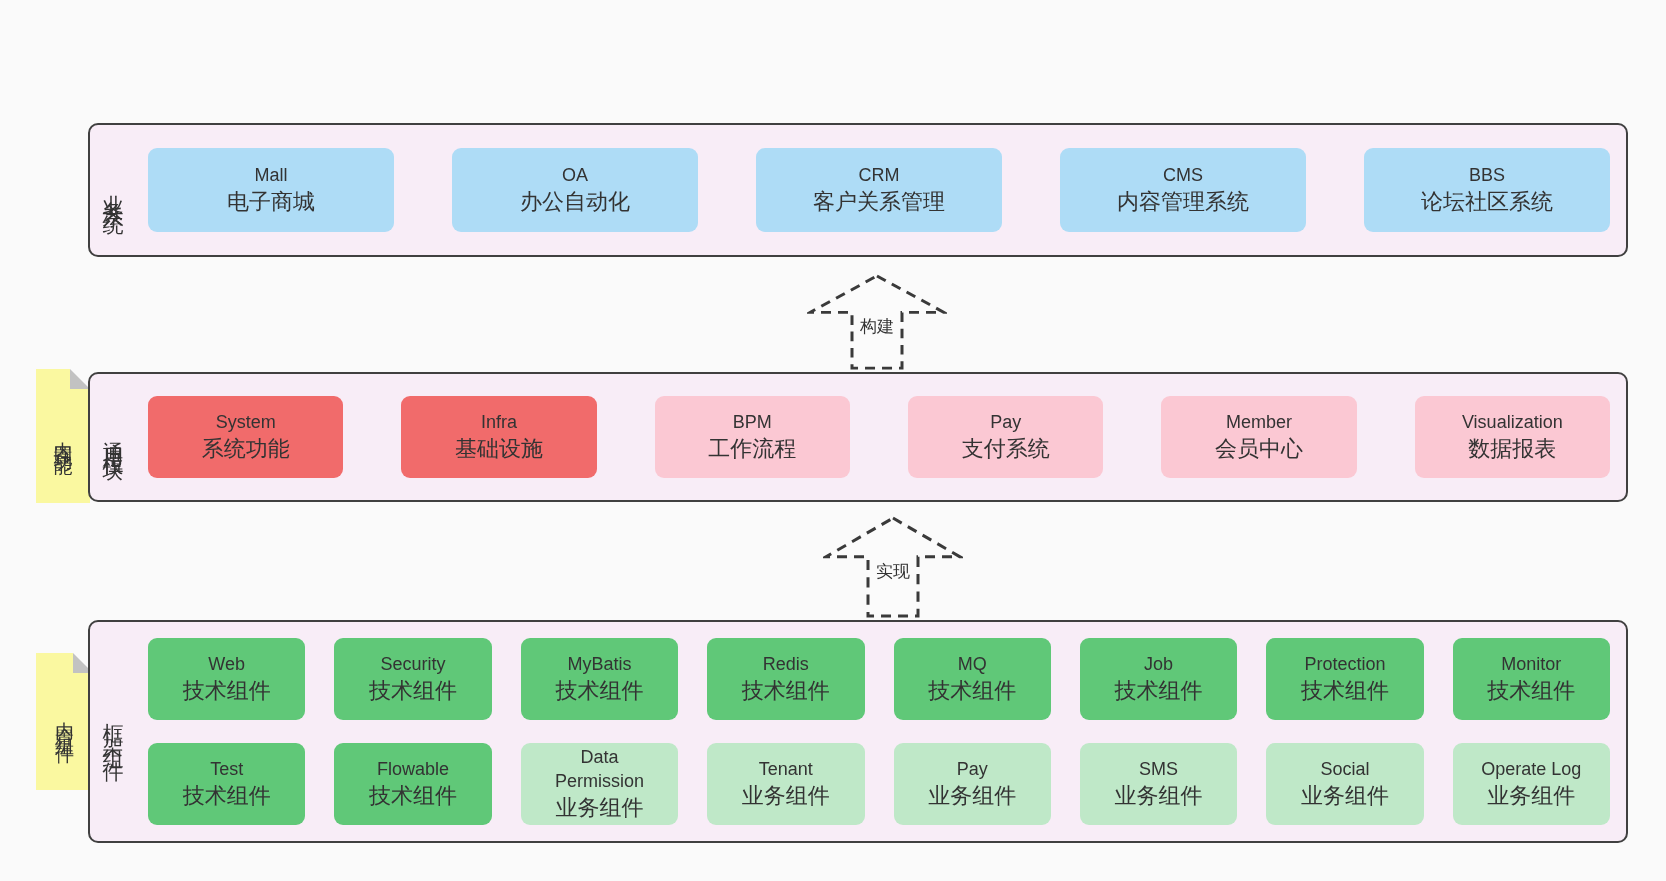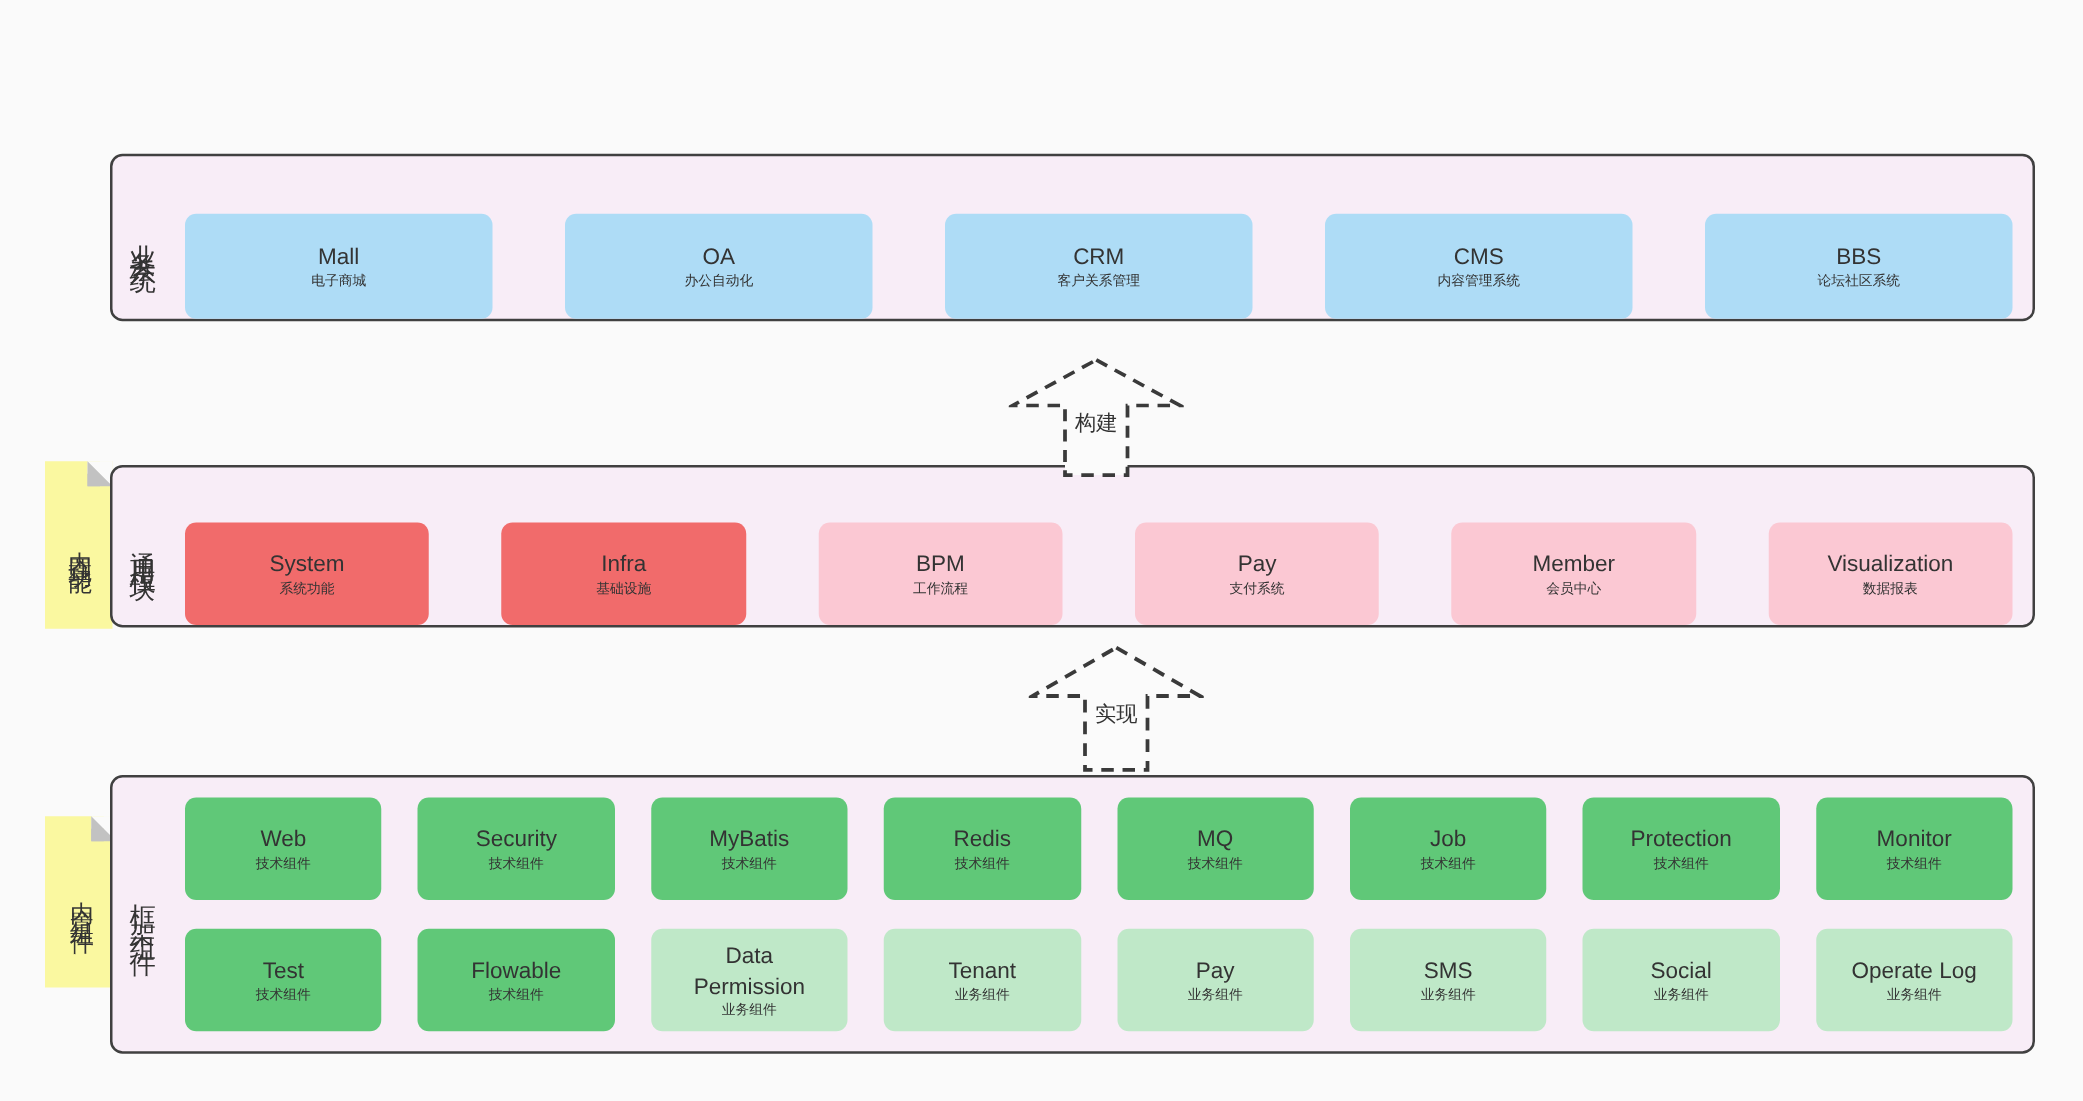--- a/index.html
+++ b/index.html
@@ -21,34 +21,34 @@
   .band2{top:372px;height:130px;}
   .band3{top:620px;height:223px;}
 
   .band-label{flex:0 0 46px;display:flex;align-items:center;justify-content:center;}
   .vtext{
     writing-mode:vertical-lr;text-orientation:upright;
     font-size:21px;letter-spacing:6px;color:var(--text);
   }
   .band3 .vtext{letter-spacing:13px;}
 
-  .boxes-row{flex:1;display:flex;align-items:flex-end;gap:58px;padding:0 16px 0 12px;}
+  .boxes-row{flex:1;display:flex;align-items:center;gap:58px;padding:0 16px 0 12px;}
   .boxes-col{flex:1;display:flex;flex-direction:column;justify-content:center;gap:23px;padding:0 16px 0 12px;}
   .boxes-col .row{display:flex;gap:29px;}
 
   .box{
     flex:1;border-radius:9px;display:flex;flex-direction:column;
     align-items:center;justify-content:center;text-align:center;
     line-height:1.35;padding:4px 6px;
   }
   .band1 .box{height:84px;}
   .band2 .box{height:82px;}
   .band3 .box{height:82px;}
   .box .name{font-size:18px;}
-  .box .desc{font-size:11px;}
+  .box .desc{font-size:22px;}
   .name.wrap-narrow{display:block;max-width:104px;margin:0 auto;text-align:center;}
   .blue{background:var(--blue);}
   .red{background:var(--red);}
   .pink{background:var(--pink);}
   .green{background:var(--green);}
   .lightgreen{background:var(--lightgreen);}
 
   .tag{
     position:absolute;background:var(--yellow);z-index:0;
     display:flex;align-items:center;justify-content:center;
@@ -57,21 +57,21 @@
   .tag2{left:36px;top:369px;width:54px;height:134px;}
   .tag3{left:36px;top:653px;width:57px;height:137px;}
   .tag3 .vtext{letter-spacing:8px;}
   .tag::after{
     content:"";position:absolute;top:0;right:0;width:0;height:0;
     border-style:solid;border-width:10px;
     border-color:var(--pagebg) var(--pagebg) var(--fold) var(--fold);
   }
 
   .arrow{position:absolute;z-index:2;}
-  .arrow1{left:807px;top:286px;width:140px;height:96px;}
+  .arrow1{left:807px;top:274px;width:140px;height:96px;}
   .arrow2{left:823px;top:516px;width:140px;height:102px;}
   .arrow svg{display:block;width:100%;height:100%;}
   .arrow-label{
     position:absolute;left:50%;top:43%;transform:translateX(-50%);
     font-size:17px;background:var(--arrowfill);padding:0 2px;white-space:nowrap;
   }
 </style>
 </head>
 <body>
 

